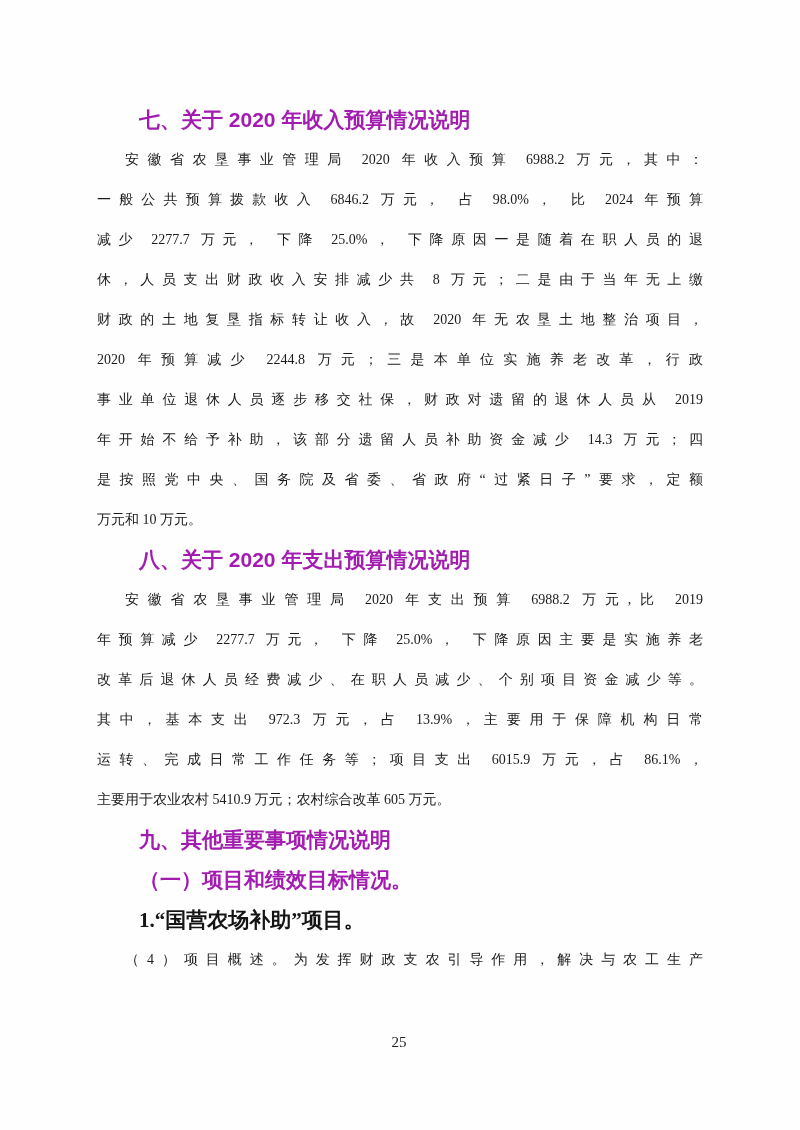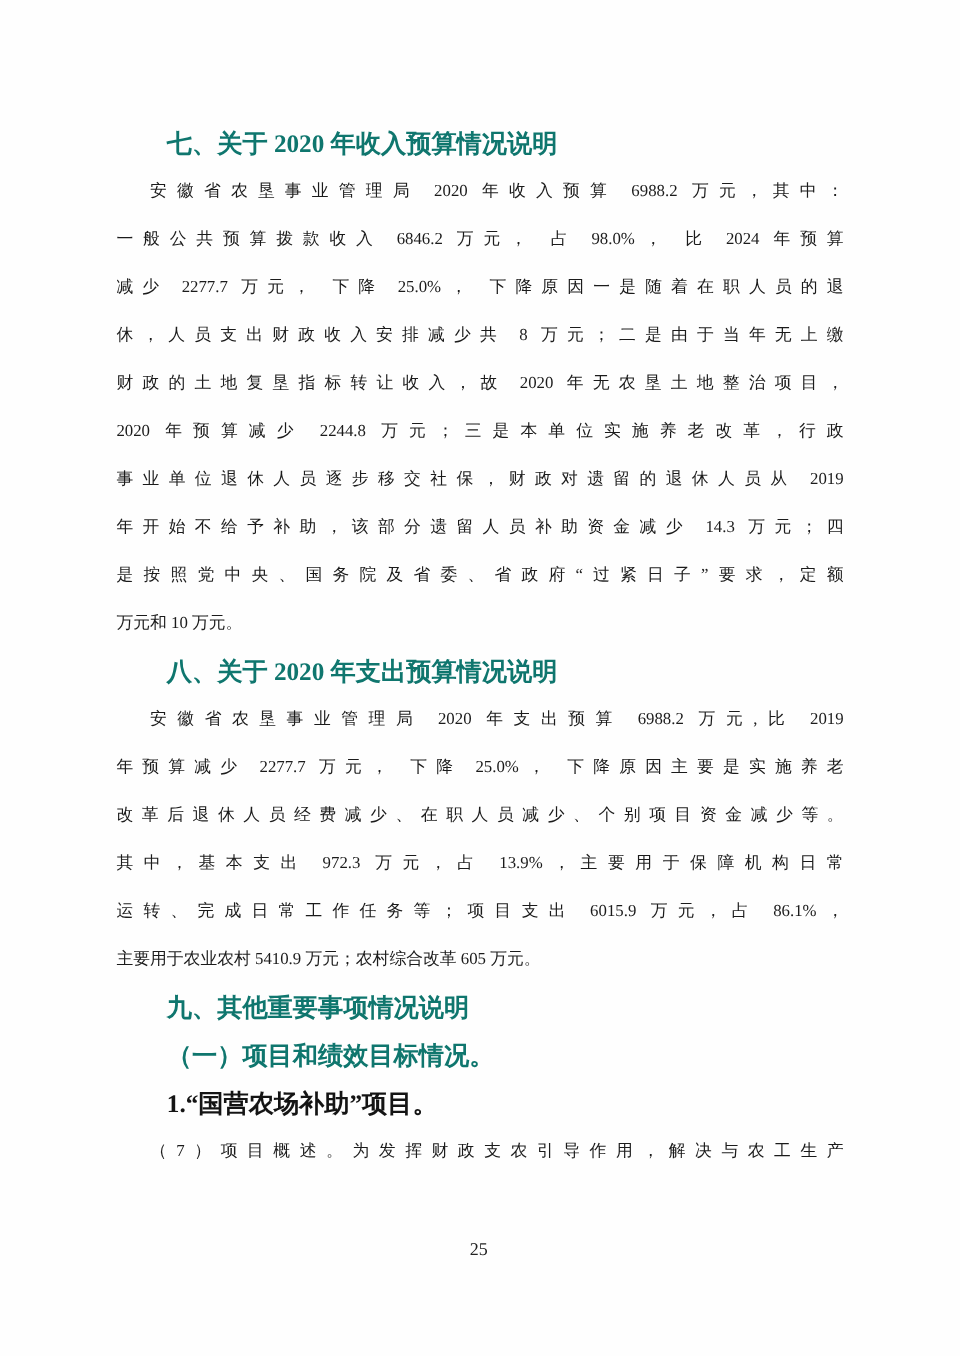--- a/index.html
+++ b/index.html
@@ -31,26 +31,26 @@
     overflow: hidden;
     white-space: normal;
   }
   .line.end {
     text-align-last: left;
   }
   .indent {
     text-indent: 2em;
   }
   .heading {
-    font-family: Liberation Serif, serif;
+    font-family: Liberation Sans, sans-serif;
     font-weight: bold;
     font-size: 21px;
     text-align-last: left;
     text-indent: 2em;
-    color: #0f766e;
+    color: #a21caf;
   }
   .item-heading {
     font-weight: bold;
     font-size: 21px;
     text-align-last: left;
     text-indent: 2em;
     color: #141414;
     font-family: Liberation Serif, serif;
   }
   .page-number {
@@ -85,17 +85,17 @@
   <div class="line indent">安徽省农垦事业管理局 2020 年支出预算 6988.2 万元,比 2019</div>
   <div class="line">年预算减少 2277.7 万元， 下降 25.0%， 下降原因主要是实施养老</div>
   <div class="line">改革后退休人员经费减少、在职人员减少、个别项目资金减少等。</div>
   <div class="line">其中，基本支出 972.3 万元，占 13.9%，主要用于保障机构日常</div>
   <div class="line">运转、完成日常工作任务等；项目支出 6015.9 万元，占 86.1%，</div>
   <div class="line end">主要用于农业农村 5410.9 万元；农村综合改革 605 万元。</div>
 
   <div class="line heading">九、其他重要事项情况说明</div>
   <div class="line heading">（一）项目和绩效目标情况。</div>
   <div class="line item-heading">1.“国营农场补助”项目。</div>
-  <div class="line indent">（7）项目概述。为发挥财政支农引导作用，解决与农工生产</div>
+  <div class="line indent">（4）项目概述。为发挥财政支农引导作用，解决与农工生产</div>
 
   <div class="page-number">25</div>
 
 </div>
 
 </body></html>

